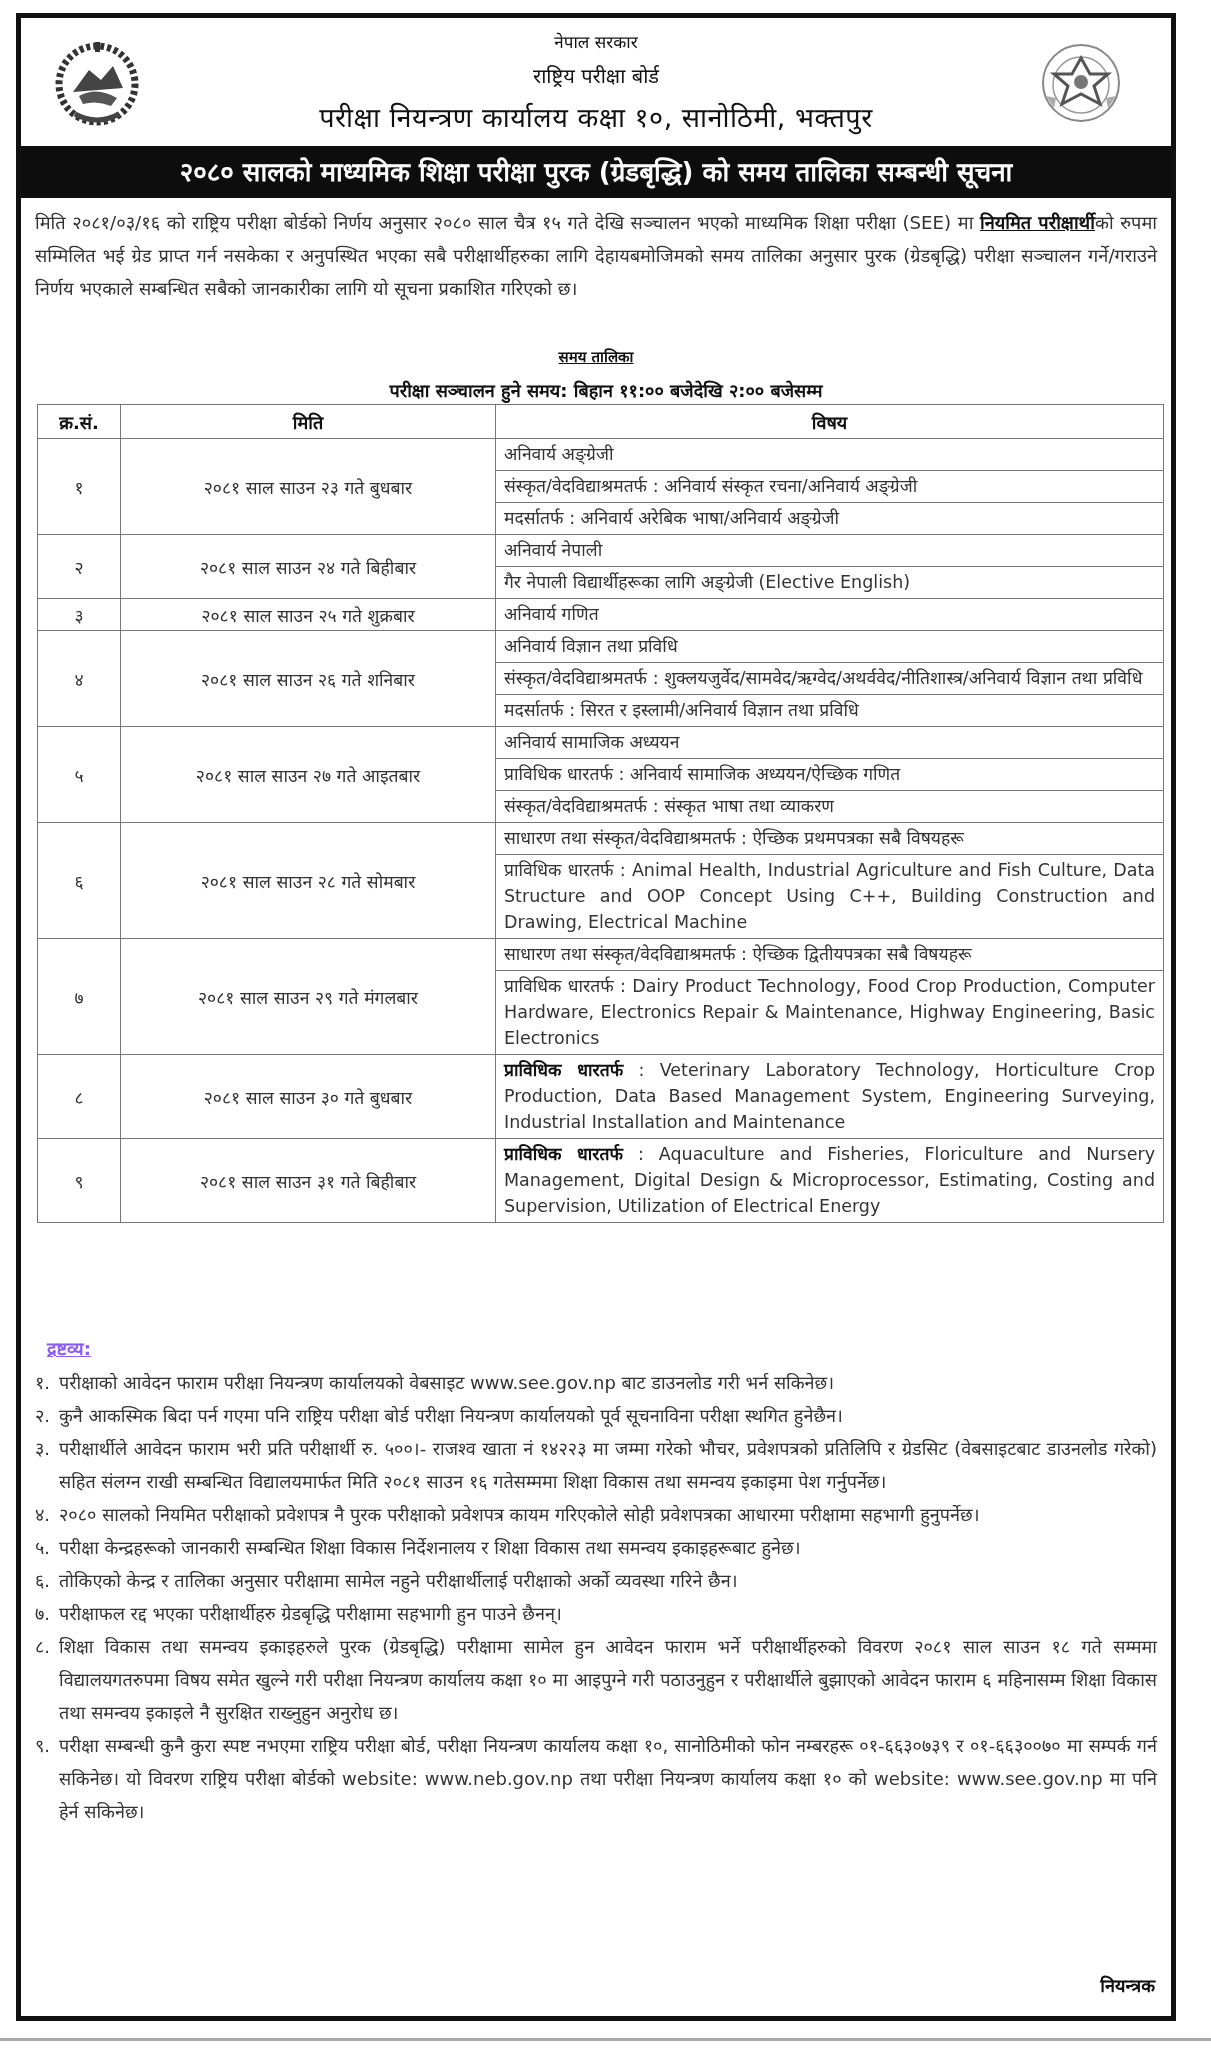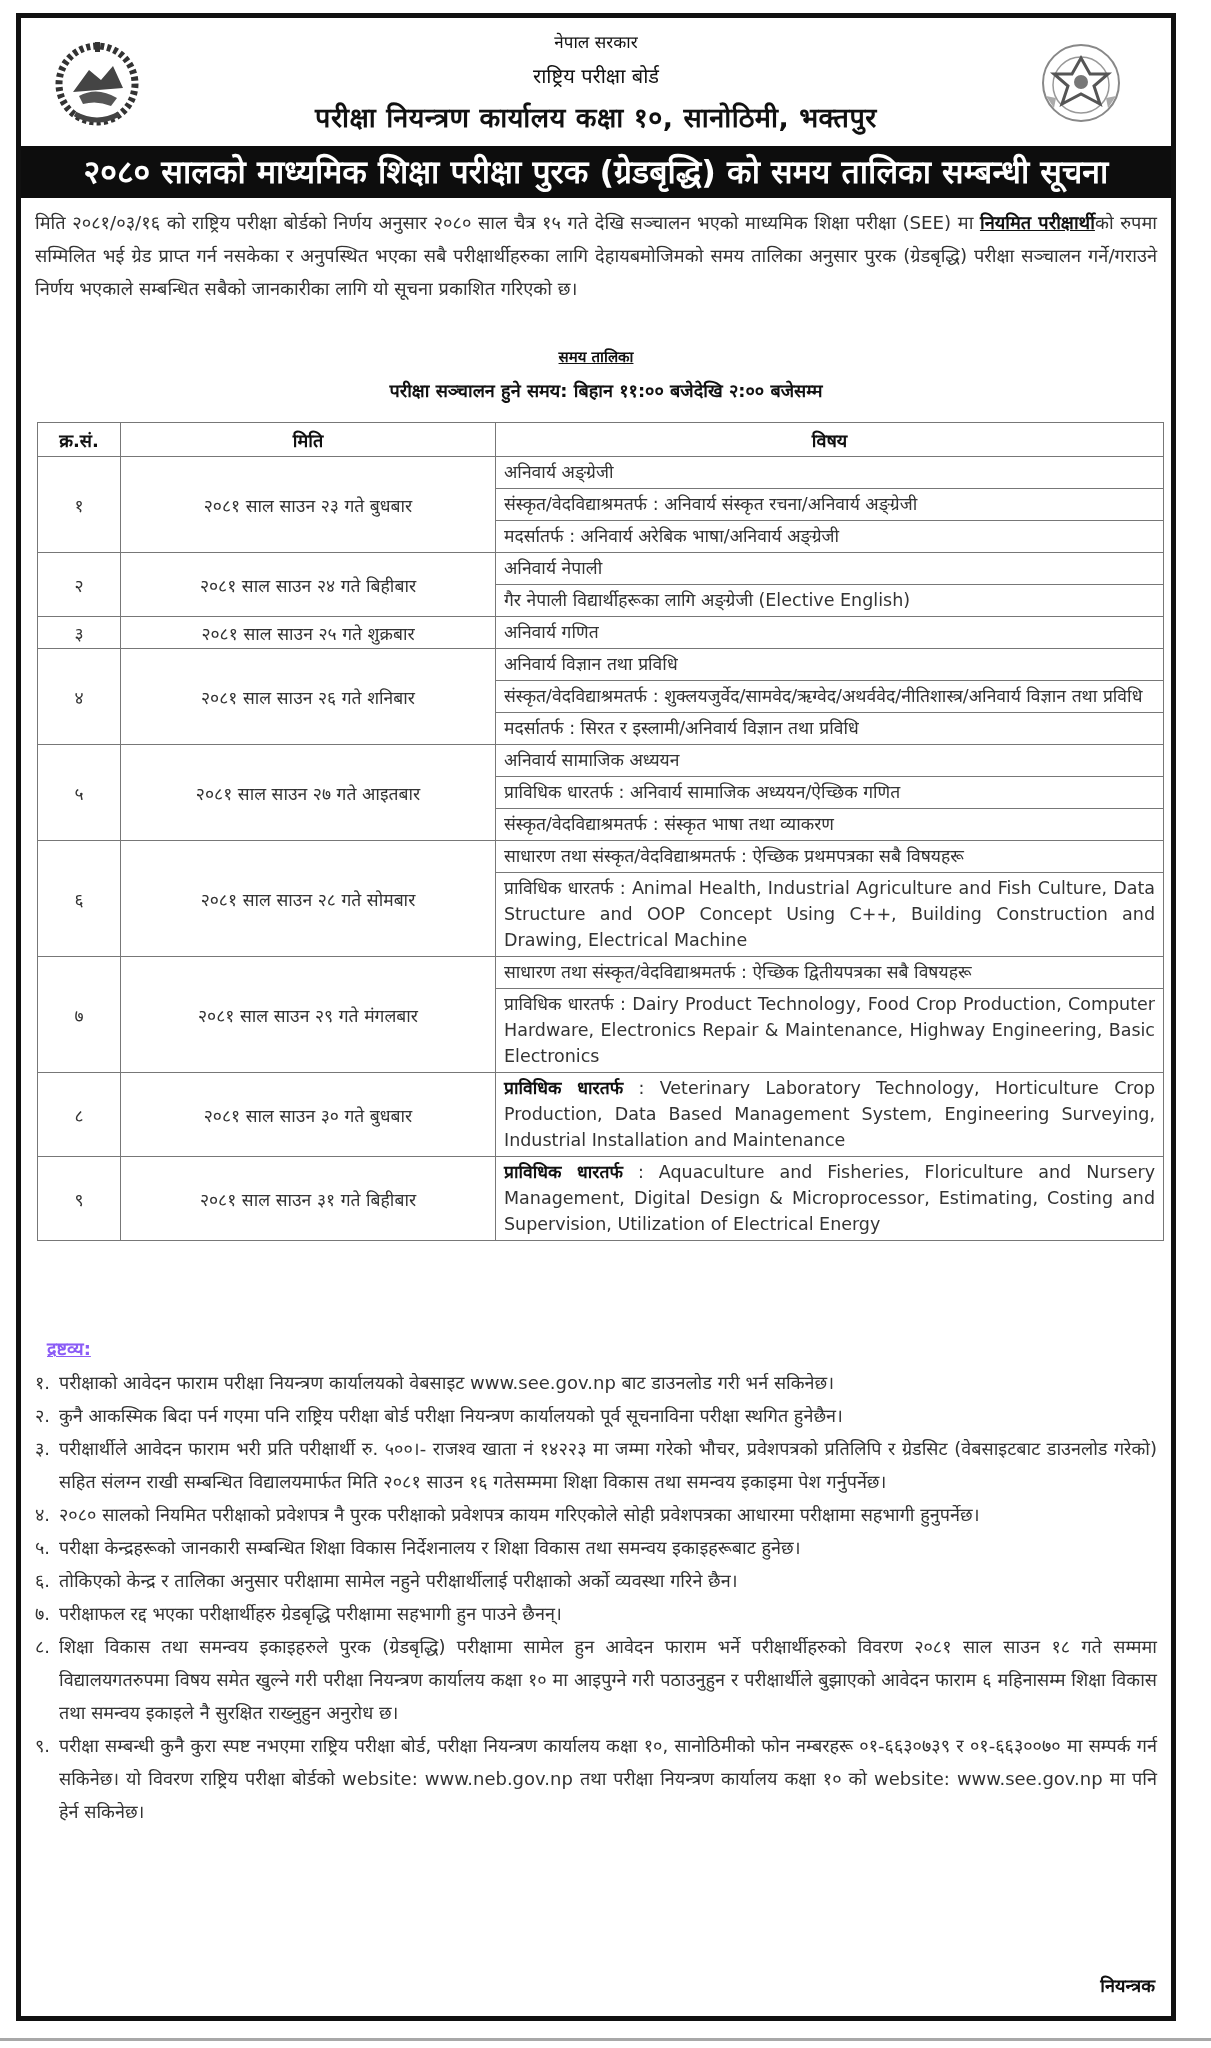--- a/index.html
+++ b/index.html
@@ -8,34 +8,34 @@
   .frame { position:absolute; left:16px; top:13px; width:1160px; height:2008px;
            border:5px solid #111; box-sizing:border-box; background:#fff; }
   .bottom-rule { position:absolute; left:0; right:0; top:2038px; height:3px; background:#a8a8a8; }
 
   .header { position:absolute; left:0; right:0; top:0; height:130px; }
   .emblem-left { position:absolute; left:30px; top:18px; width:92px; height:92px; }
   .emblem-right { position:absolute; left:1015px; top:20px; width:90px; height:90px; }
   .hdr-line { position:absolute; left:0; right:0; text-align:center; font-family:"DejaVu Sans", sans-serif; color:#111; }
   .hdr1 { top:12px; font-size:17px; }
   .hdr2 { top:44px; font-size:20px; }
-  .hdr3 { top:80px; font-size:27px; font-weight:bold; letter-spacing:0.5px; }
+  .hdr3 { top:80px; font-size:27px; font-weight:normal; letter-spacing:0.5px; }
 
   .banner { position:absolute; left:0; right:0; top:128px; height:52px; background:#0d0d0d;
             color:#fff; text-align:center; font-family:"DejaVu Sans", sans-serif;
-            font-size:32px; font-weight:bold; line-height:52px; white-space:nowrap; }
+            font-size:26px; font-weight:bold; line-height:52px; white-space:nowrap; }
 
   .intro { position:absolute; left:14px; right:14px; top:188px; font-size:18.2px; line-height:33px;
            text-align:justify; color:#333; font-family:"DejaVu Sans", sans-serif; }
   .intro b { color:#111;text-decoration:underline; }
   .subhead { position:absolute; left:0; right:0; text-align:center; font-family:"DejaVu Sans", sans-serif; font-weight:bold; color:#111; }
   .sh1 { top:328px; font-size:15px;text-decoration:underline; }
   .sh2 { top:360px; font-size:18px;padding-left:20px; }
 
-  table.sched { position:absolute; left:16px; top:404px; width:1127px; border-collapse:collapse;
+  table.sched { position:absolute; left:16px; top:386px; width:1127px; border-collapse:collapse;
                 font-family:"DejaVu Sans", sans-serif; font-size:17.5px; color:#333; }
   table.sched th, table.sched td { border:1.5px solid #777; }
   table.sched th { height:31px; font-weight:bold; font-size:18px; color:#111; text-align:center; }
   .c-sn { width:80px; text-align:center; }
   .c-date { width:372px; text-align:center; }
   td.subjcell { padding:0; vertical-align:top; }
   .subj { padding:2px 8px 3px 8px; line-height:26px; text-align:justify; border-bottom:1.5px solid #777; }
   .subj:last-child { border-bottom:none; }
   .subj .tag { font-weight:bold; color:#111; }
 

